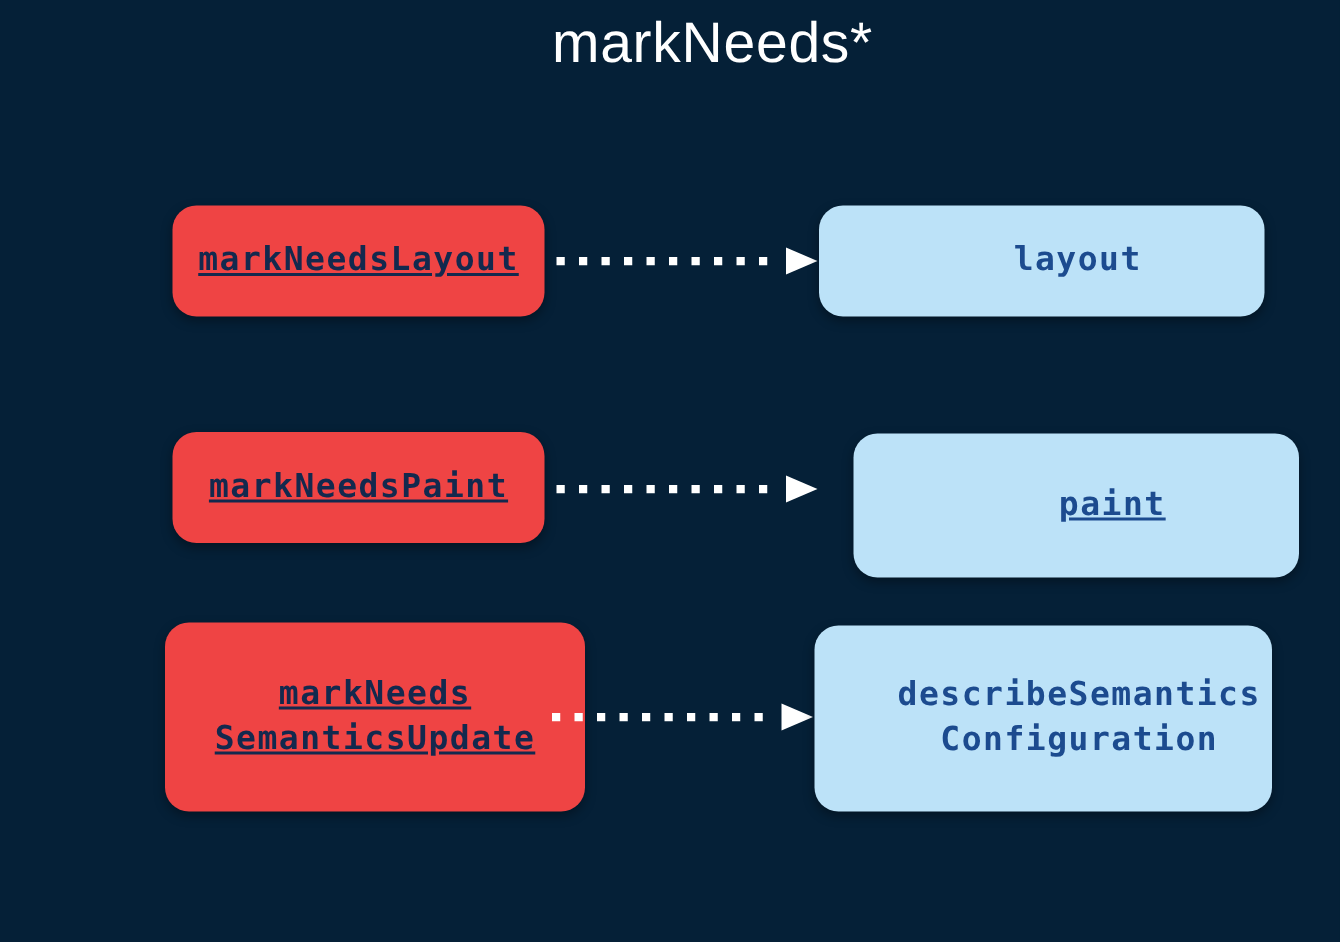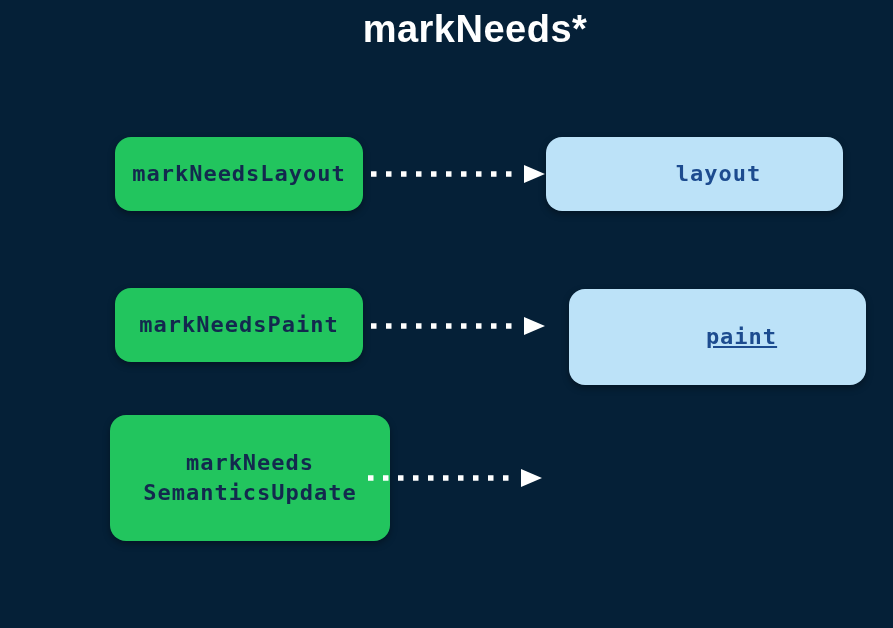--- a/index.html
+++ b/index.html
@@ -15,42 +15,43 @@
     overflow: hidden;
     font-family: "Liberation Sans", sans-serif;
   }
   .slide-title {
     position: absolute;
     left: 475px;
     top: 8px;
     transform: translateX(-50%);
     color: #ffffff;
     font-size: 38px;
-    font-weight: 700;
+    font-weight: 400;
     letter-spacing: 0.5px;
     white-space: nowrap;
   }
   .node {
     position: absolute;
     display: flex;
     align-items: center;
     justify-content: center;
     border-radius: 16px;
     font-family: "DejaVu Sans Mono", "Liberation Mono", monospace;
     font-weight: bold;
     font-size: 22px;
     letter-spacing: 1px;
     line-height: 1.38;
     white-space: pre-line;
     text-align: center;
     box-shadow: 0 3px 7px rgba(0,0,0,0.35);
   }
   .node.source {
-    background: #22c55e;
+    background: #ef4444;
     color: #13294e;
+    text-decoration: underline;
   }
   .node.target {
     background: #bce2f8;
     color: #1c4b8f;
     padding-left: 48px;
   }
   
   .src-1 { left: 115px; top: 137px; width: 248px; height: 74px; }
   .tgt-1 { left: 546px; top: 137px; width: 249px; height: 74px; }
   .arr-1 { left: 368px; top: 163px; }
@@ -88,14 +89,16 @@
     <polygon points="156,2 177,11 156,20" fill="#ffffff"></polygon>
   </svg>
   <div class="node target tgt-2">paint</div>
 
   <div class="node source src-3">markNeeds
 SemanticsUpdate</div>
   <svg class="arrow arr-3" viewBox="0 0 178 22" xmlns="http://www.w3.org/2000/svg">
     <line x1="3" y1="11" x2="152" y2="11" stroke="#ffffff" stroke-width="5.5" stroke-dasharray="5.5 9.5"></line>
     <polygon points="156,2 177,11 156,20" fill="#ffffff"></polygon>
   </svg>
+  <div class="node target tgt-3">describeSemantics
+Configuration</div>
 
 </div>
 
 </body></html>

